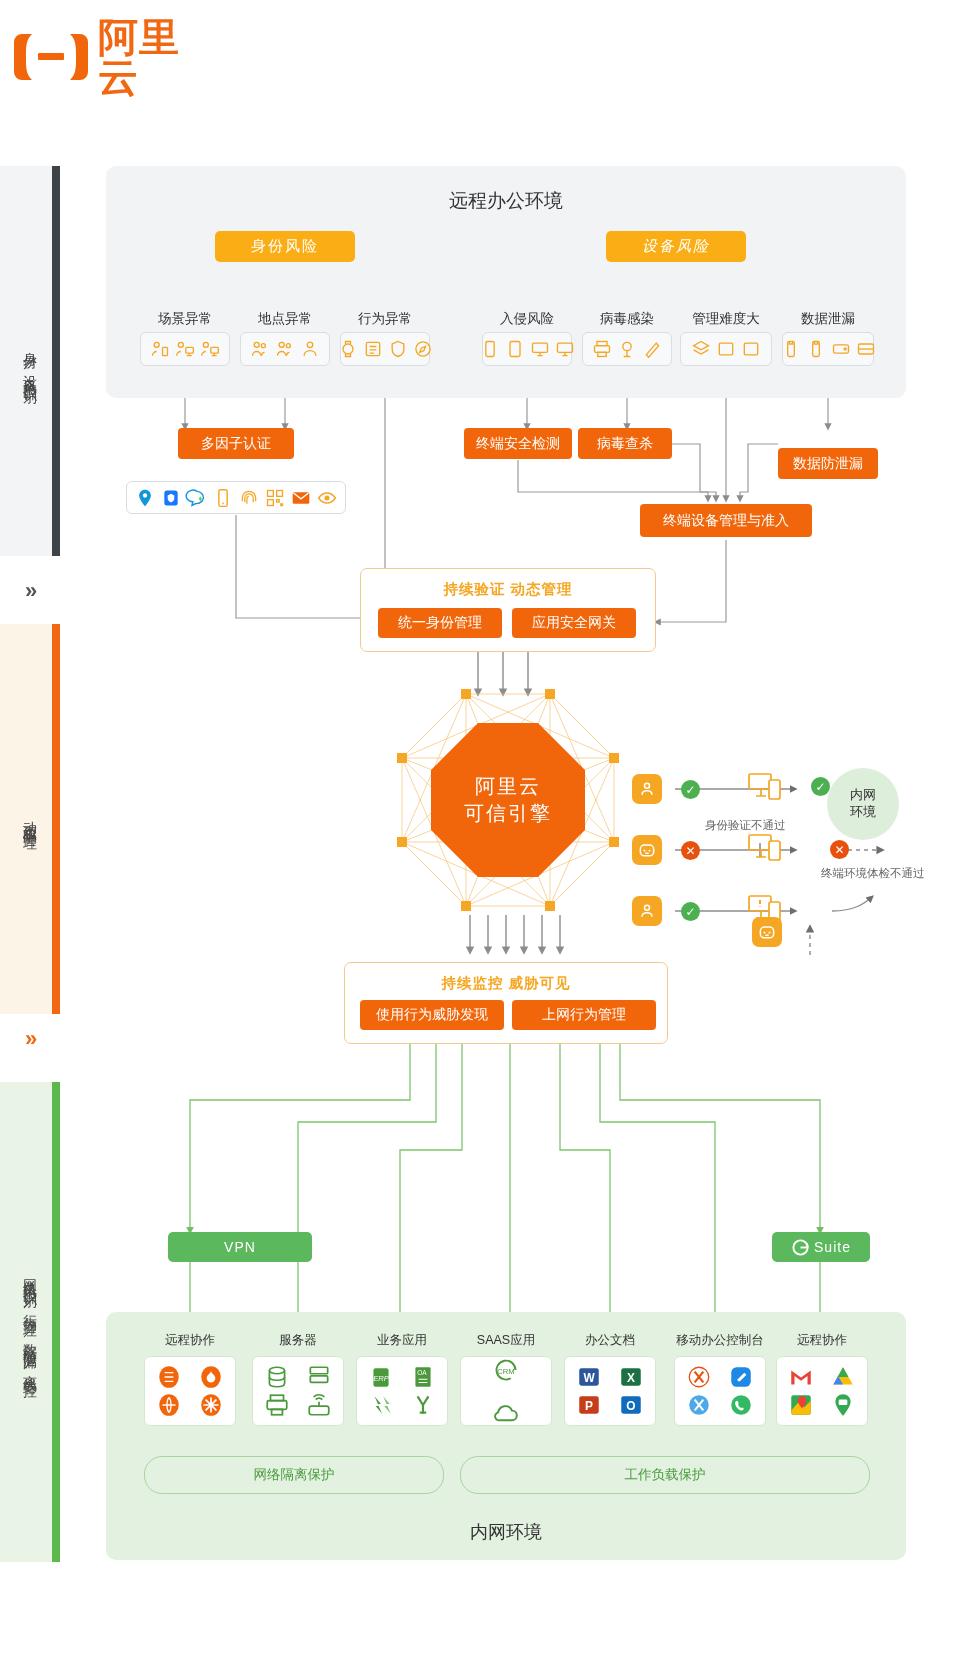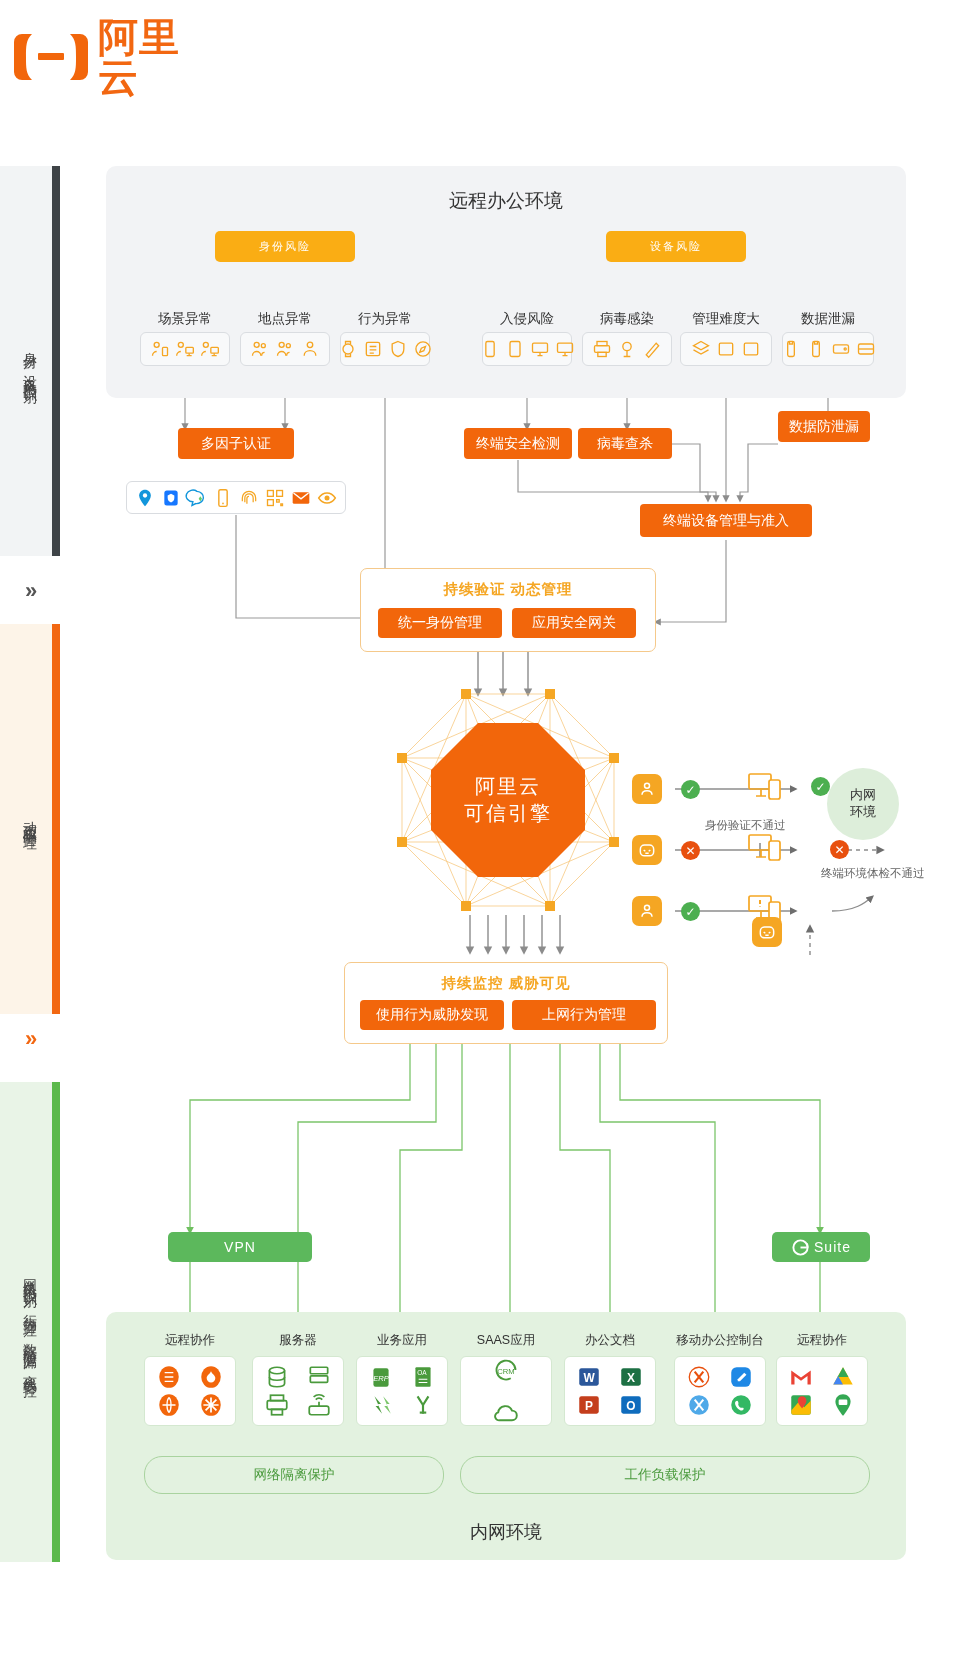--- a/index.html
+++ b/index.html
@@ -45,24 +45,24 @@
   
   #remote-panel {
     left: 106px; top: 166px; width: 800px; height: 232px;
     background: #F2F3F5; border-radius: 10px;
   }
   #remote-title { left: 106px; top: 188px; width: 800px; text-align: center; font-size: 19px; color: #333; }
 
   .orange-head {
     background: #FAAD14; color: #fff; border-radius: 5px;
     display: flex; align-items: center; justify-content: center;
-    font-size: 11px; letter-spacing: 2px; font-weight: 500;
+    font-size: 15px; letter-spacing: 2px; font-weight: 500;
   }
   #head-identity { left: 215px; top: 231px; width: 140px; height: 31px; }
-  #head-device   { left: 606px; top: 231px; width: 140px; height: 31px; }
+  #head-device   { left: 606px; top: 231px; width: 140px; height: 31px; font-style: italic; }
 
   .risk-label { font-size: 13.5px; color: #333; text-align: center; position: absolute; font-family: Liberation Mono, monospace; }
   .icon-card {
     position: absolute; border: 1px solid #DADDE1; background: #F8F9FA;
     border-radius: 6px; display: flex; align-items: center; justify-content: center; gap: 5px;
   }
 
   
   .pill {
     background: #F2660B; color: #fff; border-radius: 4px;
@@ -384,21 +384,21 @@
     </svg>
   <svg class="mini" viewBox="0 0 24 24" fill="none" stroke="#F5A623" stroke-width="1.6">
       <rect x="3" y="6" width="18" height="12" rx="2"></rect>
       <path d="M3 12h18"></path>
     </svg>
 </div>
 
 <div class="pill" style="left:178px;top:428px;width:116px;height:31px">多因子认证</div>
 <div class="pill" style="left:464px;top:428px;width:108px;height:31px">终端安全检测</div>
 <div class="pill" style="left:578px;top:428px;width:94px;height:31px">病毒查杀</div>
-<div class="pill" style="left:778px;top:411px;width:92px;height:31px">数据防泄漏</div>
+<div class="pill" style="left:778px;top:448px;width:100px;height:31px">数据防泄漏</div>
 <div class="pill" style="left:640px;top:504px;width:172px;height:33px">终端设备管理与准入</div>
 
 <div id="mfa-strip" class="abs">
   <svg class="mini" viewBox="0 0 24 24">
       <path d="M12 2C8 2 5 5 5 9c0 5 7 13 7 13s7-8 7-13c0-4-3-7-7-7z" fill="#1296DB"></path>
       <circle cx="12" cy="9" r="2.6" fill="#fff"></circle>
     </svg>
   <svg class="mini" viewBox="0 0 24 24">
       <rect x="4" y="3" width="16" height="18" rx="3" fill="#1677FF"></rect>
       <path d="M12 7l4 2v3c0 3-2 4.6-4 5.4C10 16.6 8 15 8 12V9z" fill="#fff"></path>

